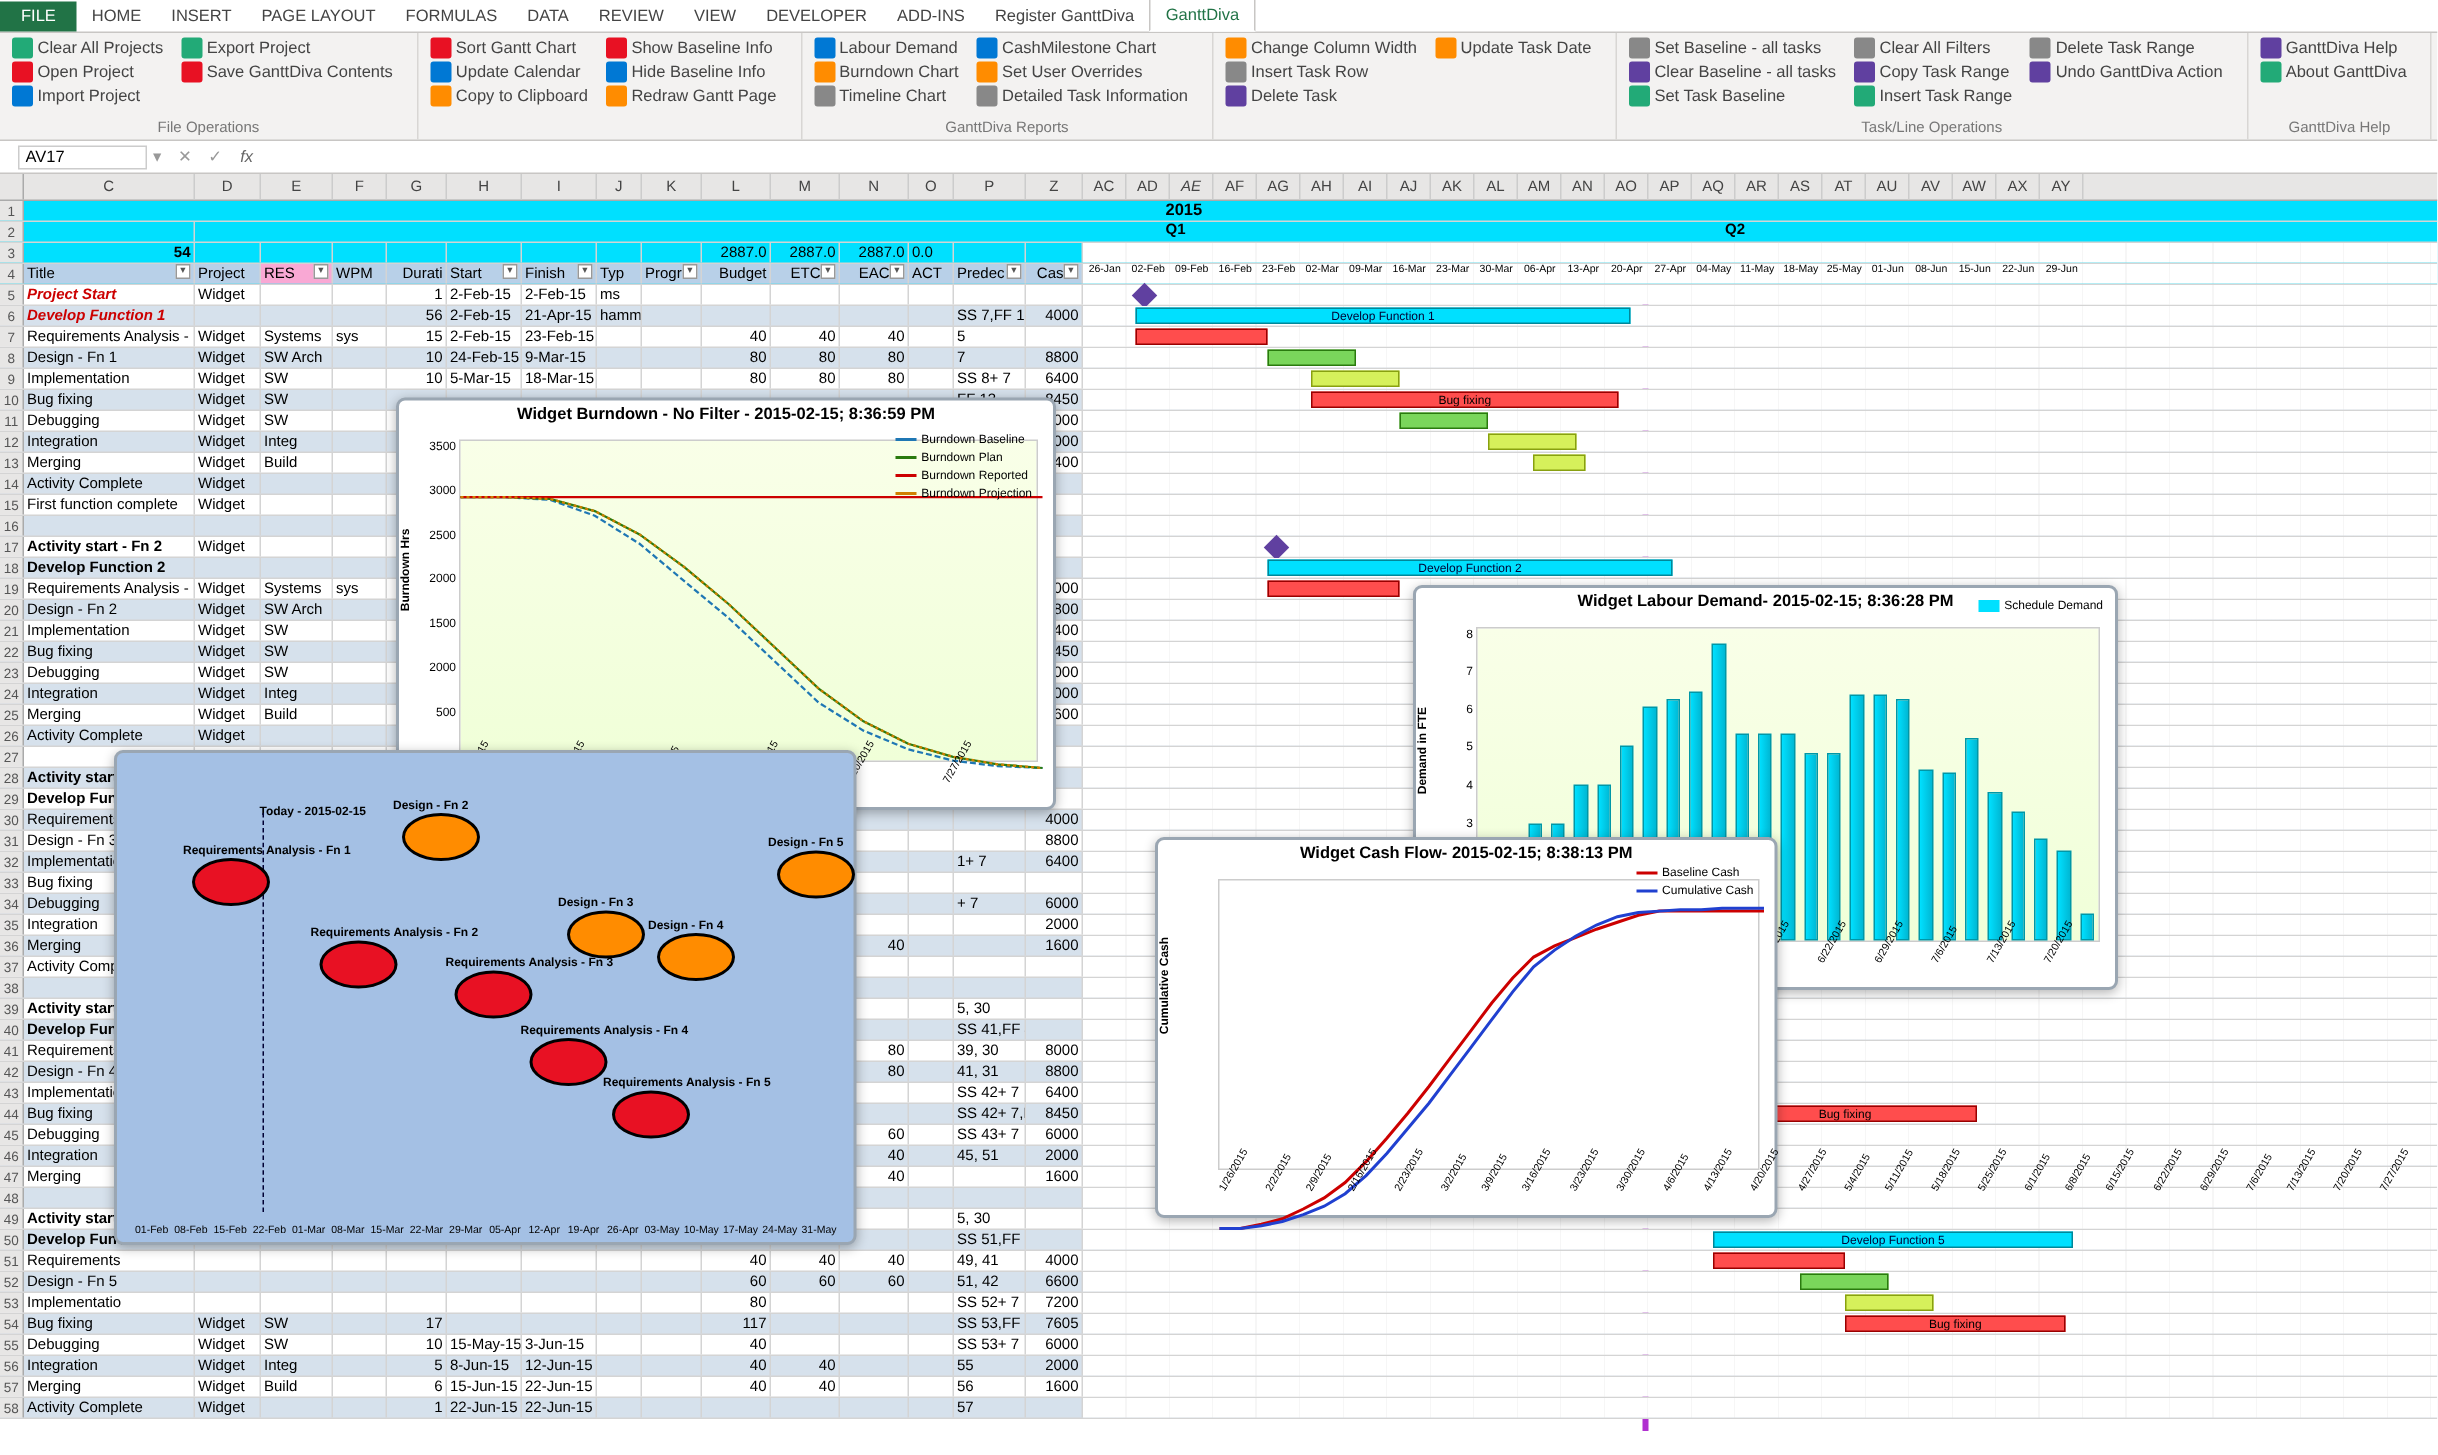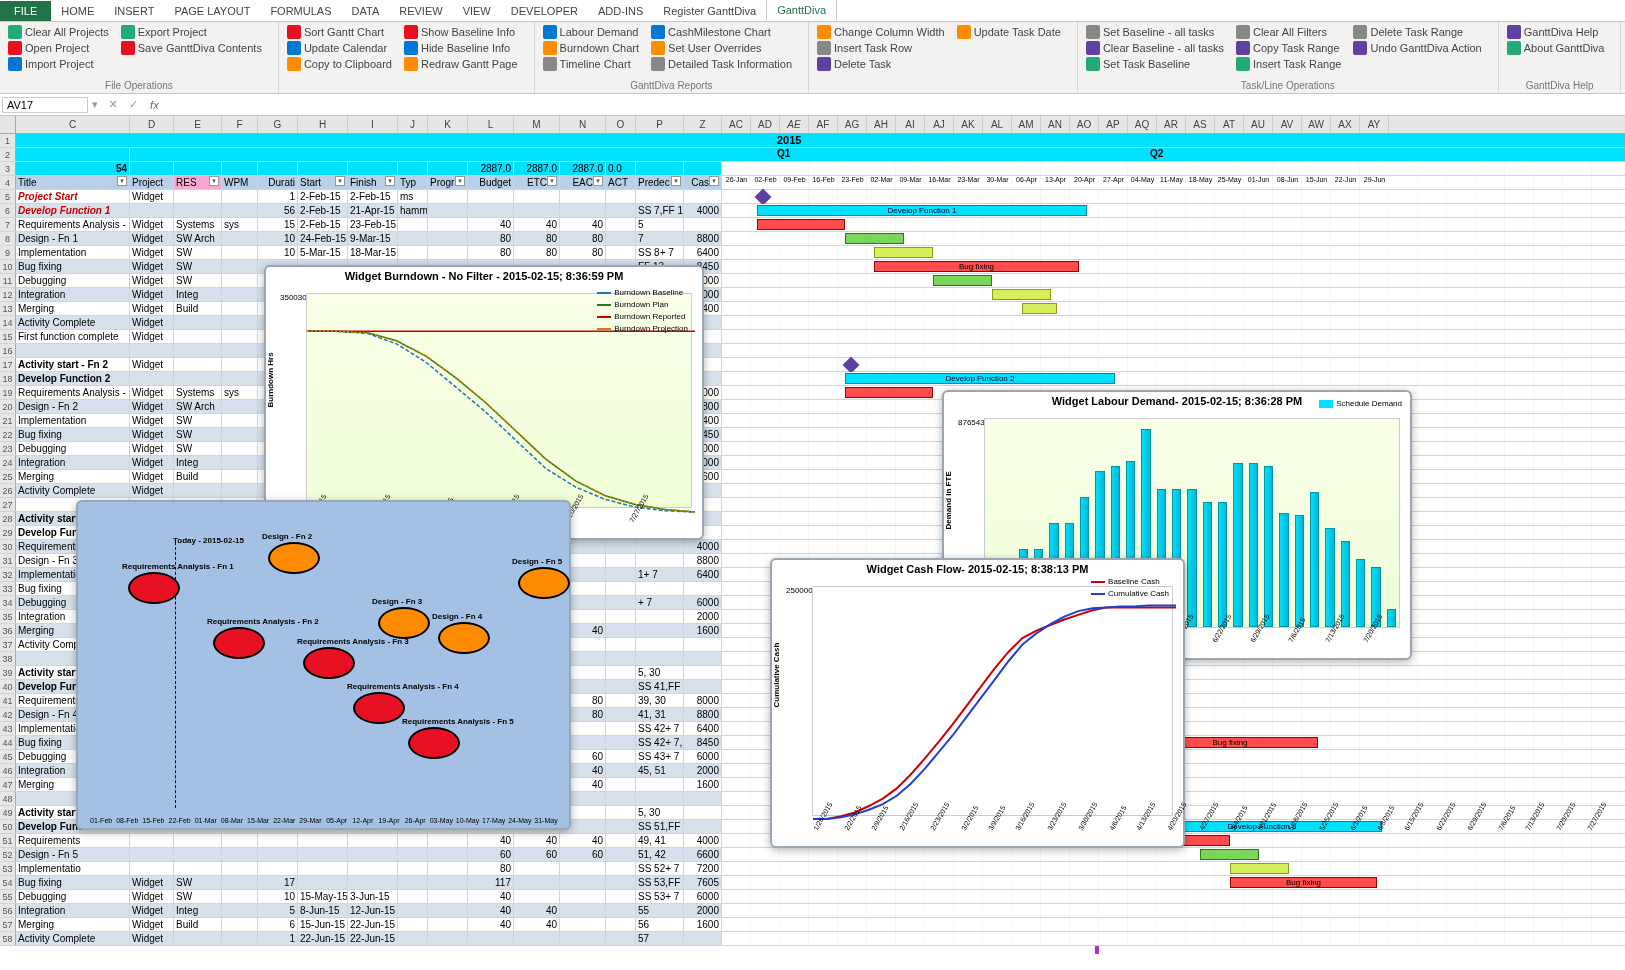--- a/index.html
+++ b/index.html
@@ -12,21 +12,21 @@
 .tab.active { background:#fff; border:1px solid #c8c6c4; border-bottom:1px solid #fff; color:#217346; }
 .ribbon { height:72px; background:#f3f2f1; border-bottom:1px solid #c8c6c4; display:flex; }
 .ribbon-group { border-right:1px solid #d8d6d4; padding:2px 6px; display:flex; flex-direction:column; }
 .ribbon-items { display:flex; flex-wrap:wrap; flex:1; }
 .ribbon-col { display:flex; flex-direction:column; margin-right:8px; }
 .ribbon-btn { display:flex; align-items:center; padding:1px 2px; color:#444; cursor:pointer; white-space:nowrap; font-size:11px; }
 .ribbon-btn .ic { width:14px; height:14px; margin-right:3px; display:inline-block; }
 .ribbon-label { text-align:center; color:#777; font-size:10px; padding-top:1px; }
 
 
-.fbar { height:22px; border-bottom:1px solid #c8c6c4; display:flex; align-items:center; padding:0 2px; }
+.fbar { height:22px; border-bottom:1px solid #c8c6c4; display:flex; align-items:center; padding:0 12px; }
 .namebox { width:86px; border:1px solid #ccc; padding:1px 4px; font-size:11px; }
 .fbar .fx { margin:0 8px; font-style:italic; color:#666; }
 .fbar .btns span { margin:0 4px; color:#999; }
 
 
 .col-hdrs { height:18px; display:flex; background:#e7e6e5; border-bottom:1px solid #aaa; font-size:10px; }
 .corner { width:16px; border-right:1px solid #aaa; }
 .ch { border-right:1px solid #ccc; text-align:center; line-height:18px; color:#444; }
 
 
@@ -60,21 +60,21 @@
 .legend{position:absolute;font-size:8px;line-height:12px;}
 .lg-item{display:flex;align-items:center;}
 .lg-sw{width:14px;height:2px;margin-right:3px;}
 
 #timeline-chart{background:#a4c0e4;}
 #timeline-chart .tnode{position:absolute;border-radius:50%;border:2px solid #000;font-size:8px;}
 #timeline-chart .tred{background:#e81123;width:52px;height:32px;}
 #timeline-chart .torg{background:#ff8c00;width:52px;height:32px;}
 #timeline-chart .tlbl{position:absolute;font-size:8px;font-weight:bold;}
 
-.yaxis{position:absolute;left:14px;top:26px;bottom:30px;width:36px;display:flex;justify-content:space-between;font-size:8px;text-align:right;}
+.yaxis{position:absolute;left:2px;top:26px;bottom:30px;width:36px;display:flex;flex-direction:column;justify-content:space-between;font-size:8px;text-align:right;}
 .xaxis{position:absolute;left:40px;right:10px;bottom:2px;height:26px;display:flex;}
 .xaxis span{flex:1;font-size:7px;transform:rotate(-60deg);transform-origin:top left;white-space:nowrap;margin-top:10px;}
 
 .bar-chart .bar{position:absolute;bottom:0;width:60%;left:20%;background:linear-gradient(90deg,#00e0ff,#00b8d4);border:1px solid #0097a7;}
 .bar-col{position:absolute;bottom:0;top:0;}
 
 svg{overflow:visible;}
 </style>
 </head>
 <body>
@@ -1580,30 +1580,22 @@
       <span>6/15/2015</span>
       <span>6/22/2015</span>
       <span>6/29/2015</span>
       <span>7/6/2015</span>
       <span>7/13/2015</span>
       <span>7/20/2015</span>
     </div>
   <div style="position:absolute;left:4px;top:50%;transform:rotate(-90deg);transform-origin:left;font-size:8px;font-weight:bold">Demand in FTE</div>
 </div>
 
-<div id="cash-chart" class="chart" style="left:770px;top:558px;width:415px;height:290px">
+<div id="cash-chart" class="chart" style="left:770px;top:558px;width:415px;height:254px">
   <div class="ct">Widget Cash Flow- 2015-02-15; 8:38:13 PM</div>
-  <div class="yaxis" id="cf-yaxis">
-      <span>250000</span>
-      <span>200000</span>
-      <span>150000</span>
-      <span>100000</span>
-      <span>50000</span>
-      <span>0</span>
-    </div>
   <div class="chart-inner" style="background:#fff">
     <svg width="100%" height="100%" id="cf-svg">
         <polyline points="0,232 13.961538461538462,232 27.923076923076923,229.216 41.88461538461539,225.504 55.84615384615385,219.008 69.8076923076923,211.584 83.76923076923077,201.376 97.73076923076923,187.456 111.6923076923077,171.68 125.65384615384615,154.976 139.6153846153846,137.344 153.57692307692307,118.784 167.53846153846155,100.22400000000002 181.5,81.66399999999999 195.46153846153845,64.96000000000001 209.4230769230769,51.03999999999999 223.3846153846154,43.615999999999985 237.34615384615384,38.048 251.3076923076923,32.47999999999999 265.2692307692308,27.840000000000003 279.2307692307692,23.19999999999999 293.1923076923077,20.415999999999997 307.15384615384613,20.415999999999997 321.1153846153846,20.415999999999997 335.0769230769231,20.415999999999997 349.03846153846155,20.415999999999997 363,20.415999999999997" fill="none" stroke="#c00" stroke-width="2"></polyline>
         <polyline points="0,232 13.961538461538462,232 27.923076923076923,230.144 41.88461538461539,227.36 55.84615384615385,222.72 69.8076923076923,217.152 83.76923076923077,208.8 97.73076923076923,196.736 111.6923076923077,181.888 125.65384615384615,165.18400000000003 139.6153846153846,148.48000000000002 153.57692307692307,129.92000000000002 167.53846153846155,111.36 181.5,92.80000000000001 195.46153846153845,74.23999999999998 209.4230769230769,57.536 223.3846153846154,46.39999999999998 237.34615384615384,37.120000000000005 251.3076923076923,29.695999999999998 265.2692307692308,24.127999999999986 279.2307692307692,21.343999999999994 293.1923076923077,20.415999999999997 307.15384615384613,19.488 321.1153846153846,19.488 335.0769230769231,18.560000000000002 349.03846153846155,18.560000000000002 363,18.560000000000002" fill="none" stroke="#2040d0" stroke-width="2"></polyline>
       </svg>
   </div>
   <div class="legend" style="top:16px;right:14px" id="cf-legend">
       <div class="lg-item">
         <span class="lg-sw" style="background:#c00"></span>
         <span>Baseline Cash</span>

